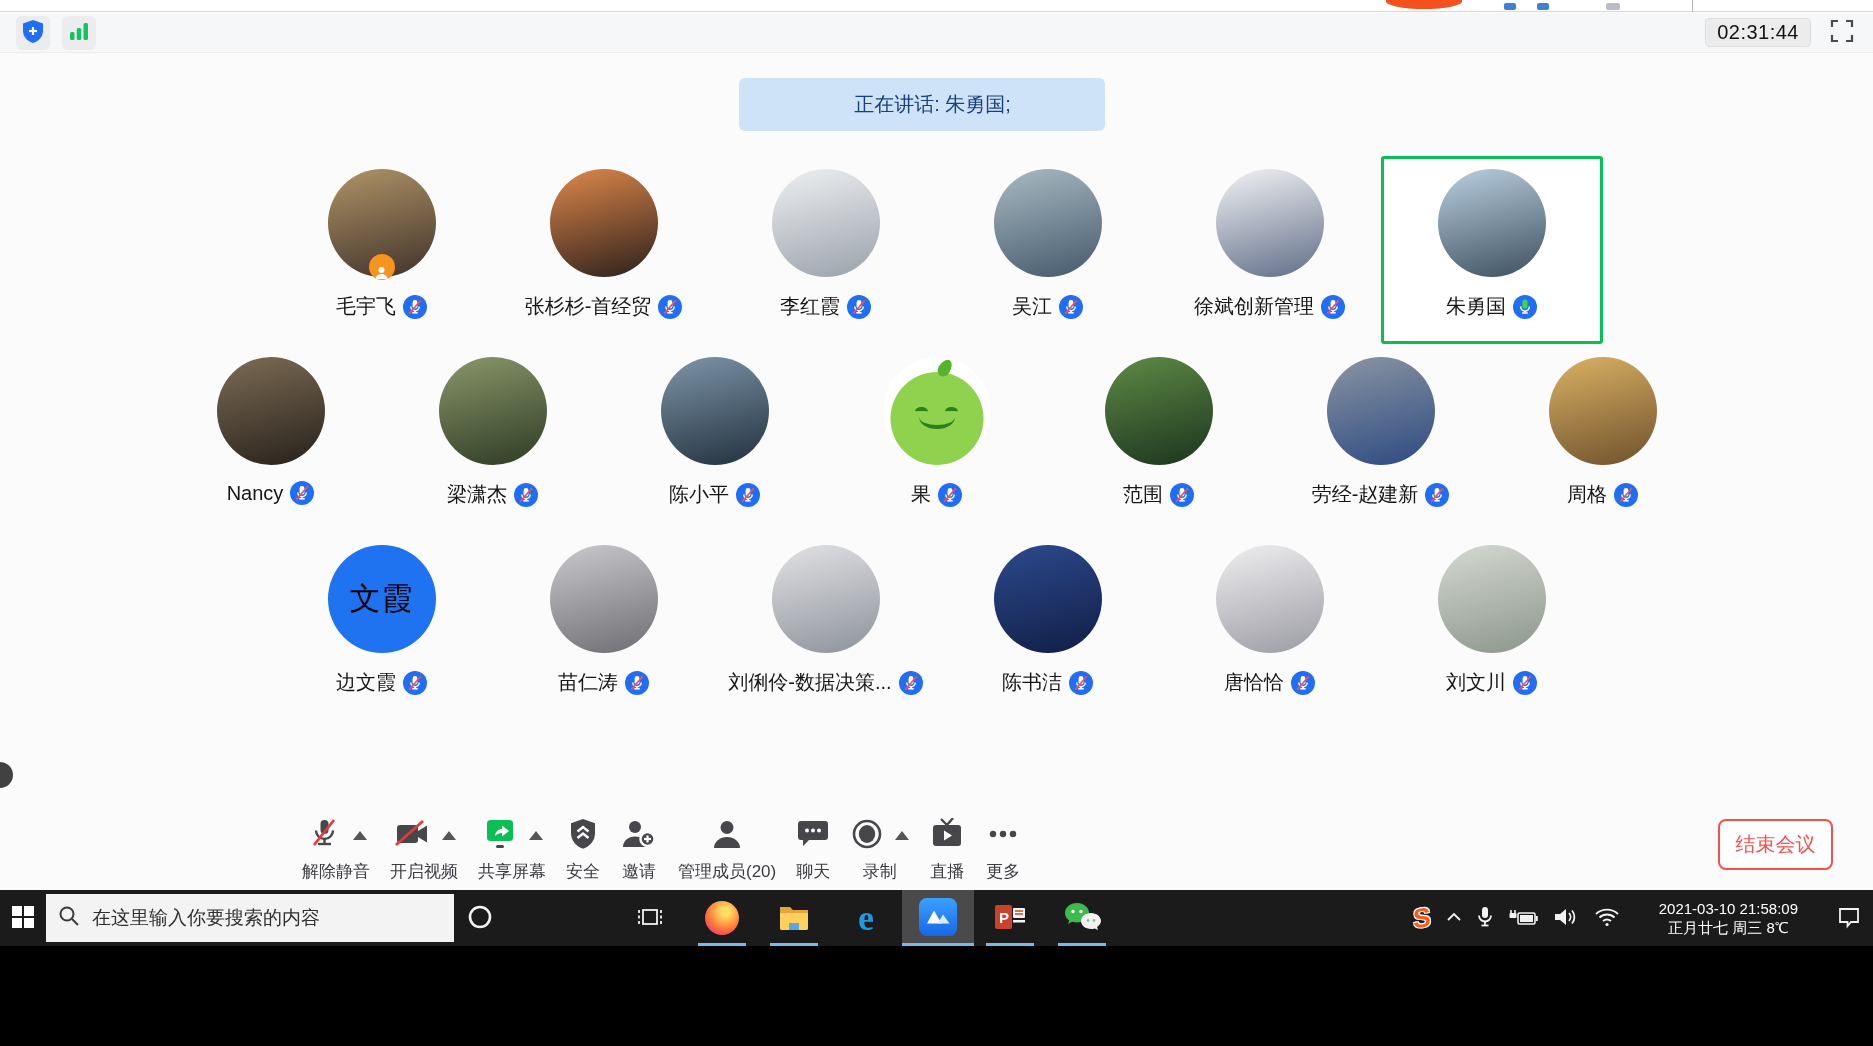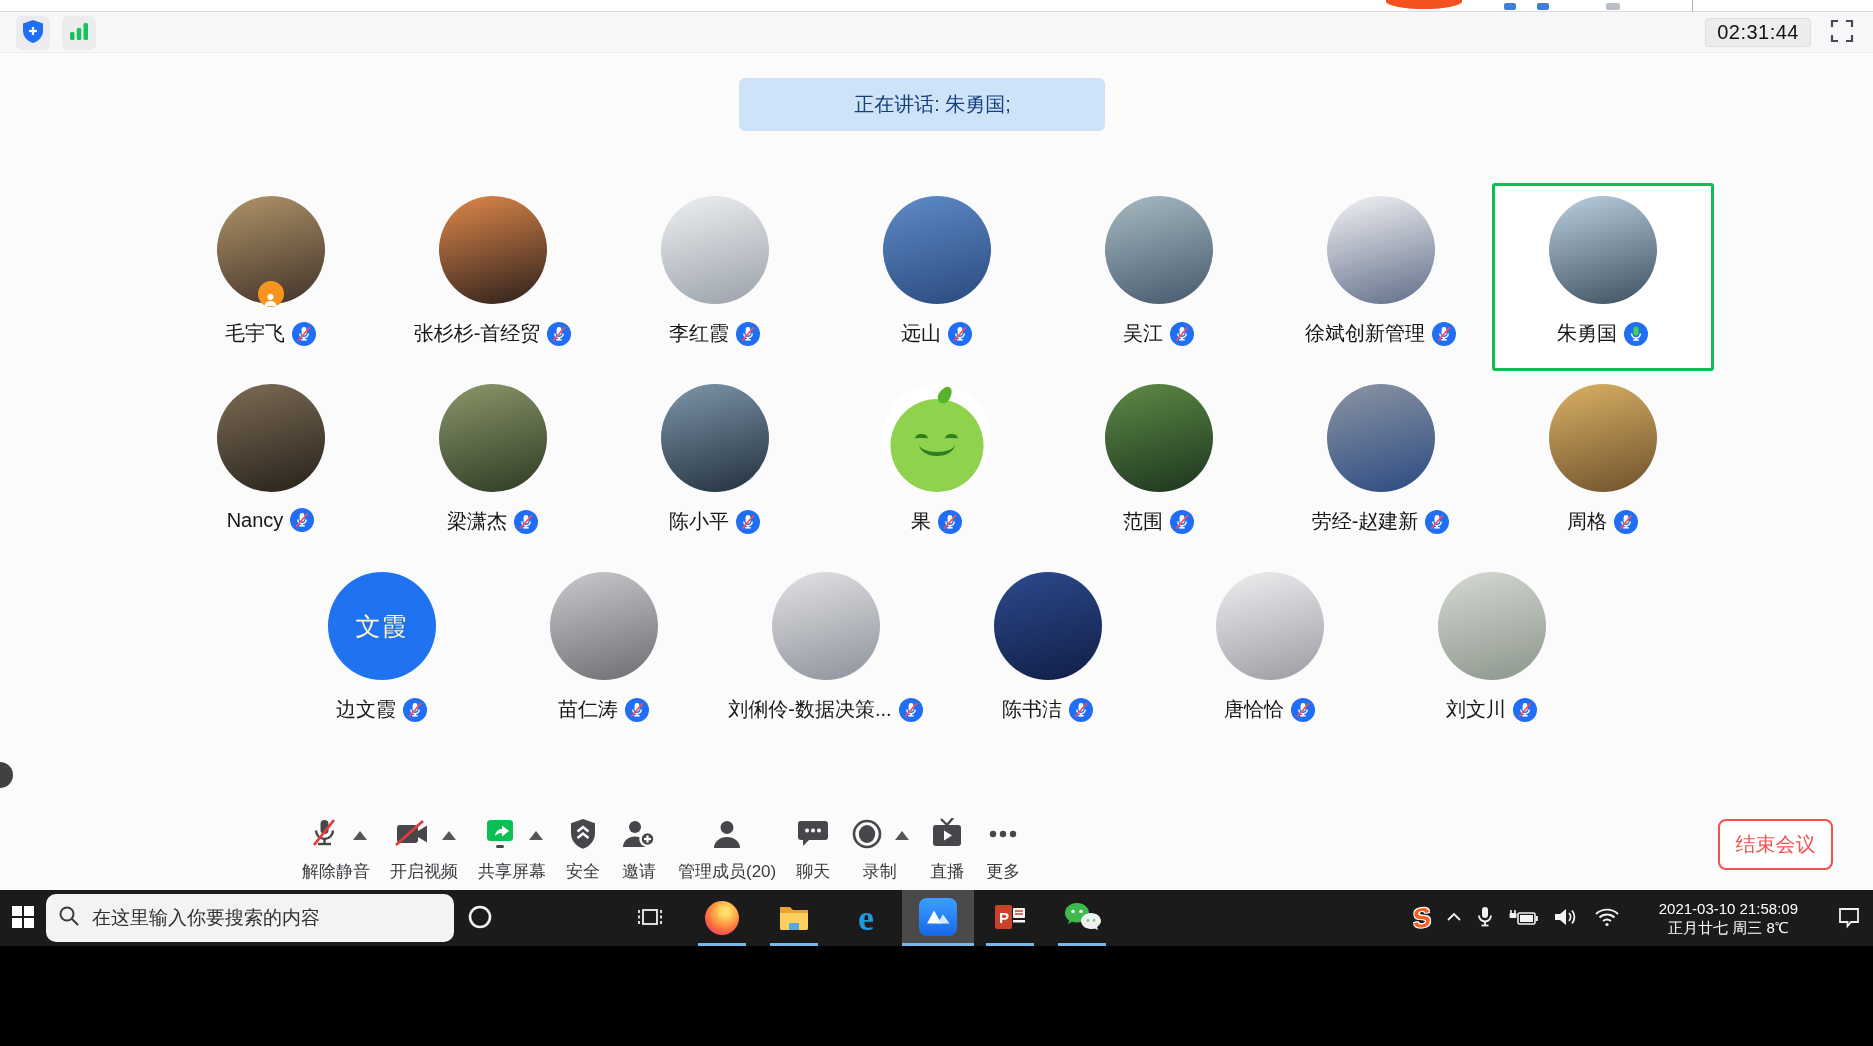--- a/index.html
+++ b/index.html
@@ -26,28 +26,28 @@
   .timer { margin-left: auto; background: #ececec; border: 1px solid #dedede; border-radius: 4px;
            padding: 2px 11px; font-size: 20px; color: #121212; letter-spacing: .5px; }
   .fs-btn { margin-left: 16px; width: 30px; height: 30px; display: flex; align-items: center; justify-content: center; }
 
   
   .banner { position: absolute; top: 78px; left: 739px; width: 366px; height: 53px;
             background: #cfe3f8; border-radius: 6px; display: flex; align-items: center;
             justify-content: center; font-size: 20px; color: #17407c; padding-left: 21px; }
 
   
-  .grid { position: absolute; top: 183px; left: 0; right: 0; }
+  .grid { position: absolute; top: 156px; left: 0; right: 0; }
   .p-row { display: flex; justify-content: center; }
   .tile { width: 222px; height: 188px; border: 3px solid transparent; border-radius: 3px;
           display: flex; flex-direction: column; align-items: center; padding-top: 10px; cursor: pointer; }
   .tile.active { border-color: #0abf53; background: #fff; }
   .avatar { position: relative; width: 108px; height: 108px; border-radius: 50%; flex: 0 0 auto; }
   .avatar.text-av { display: flex; align-items: center; justify-content: center; }
-  .avatar.text-av span { color: #fef9c3; font-size: 25px; letter-spacing: 1px; }
+  .avatar.text-av span { color: #000000; font-size: 31px; letter-spacing: 1px; }
   .avatar.apple { background: radial-gradient(circle at 50% 57%, #8ed24d 0 46px, #ffffff 47px); }
   .apple-leaf { position: absolute; left: 56px; top: 2px; width: 12px; height: 18px; background: #56b32a;
                 border-radius: 50% 50% 50% 50%/60% 60% 40% 40%; transform: rotate(32deg); }
   .apple-eye { position: absolute; top: 50px; width: 13px; height: 9px; border-top: 4px solid #2e7d1e;
                border-radius: 50% 50% 0 0; }
   .apple-eye.l { left: 32px; } .apple-eye.r { left: 62px; }
   .apple-smile { position: absolute; top: 48px; left: 36px; width: 36px; height: 24px;
                  border-bottom: 4px solid #2e7d1e; border-radius: 0 0 50% 50%; }
   .p-badge { position: absolute; left: 50%; bottom: -3px; transform: translateX(-50%);
              width: 26px; height: 26px; border-radius: 50%; background: #f7941e;
@@ -69,21 +69,21 @@
              font-size: 20px; display: flex; align-items: center; justify-content: center; }
 
   .edge-handle { position: absolute; left: 0; top: 762px; width: 13px; height: 26px;
                  background: #414141; border-radius: 0 13px 13px 0; }
 
   
   .taskbar { position: absolute; bottom: 0; left: 0; right: 0; height: 56px; background: #1b1b1c;
              display: flex; align-items: center; }
   .start { width: 46px; height: 56px; display: flex; align-items: center; justify-content: center; }
   .searchbox { width: 408px; height: 48px; background: #f3f3f3; display: flex; align-items: center;
-               padding: 0 12px; gap: 10px; border-radius: 10px; }
+               padding: 0 12px; gap: 10px; }
   .searchbox input { border: none; background: transparent; outline: none; width: 100%;
                      font-size: 19px; color: #222; font-family: inherit; }
   .searchbox input::placeholder { color: #2f2f2f; opacity: 1; }
   .cortana { width: 52px; height: 56px; display: flex; align-items: center; justify-content: center; }
   .apps { display: flex; align-items: stretch; }
   .tb-app { position: relative; width: 72px; height: 56px; display: flex; align-items: center;
             justify-content: center; }
   .tb-app.active { background: #4a4a4a; }
   .tb-app .underline { position: absolute; bottom: 0; left: 12px; right: 12px; height: 3px; background: #7ab8e8; }
   .tb-app.active .underline { left: 0; right: 0; }
@@ -176,36 +176,20 @@
                 <line x1="9.3" y1="17.8" x2="14.7" y2="17.8" stroke="#fff" stroke-width="1.5"></line>
                 <line x1="6.2" y1="18.6" x2="17.8" y2="5.2" stroke="#ff4d4f" stroke-width="1.7"></line>
               </svg>
             </span>
           </div>
         </div>
         <div class="tile">
           <div class="avatar" style="background: linear-gradient(165deg, rgb(238, 240, 242), rgb(154, 161, 170));"></div>
           <div class="name-row">
             <span class="p-name">李红霞</span>
-            <span class="mic-badge">
-              <svg width="24" height="24" viewBox="0 0 24 24">
-                <circle cx="12" cy="12" r="12" fill="#1f6ef5"></circle>
-                <rect x="9.6" y="5" width="4.8" height="8.6" rx="2.4" fill="#fff"></rect>
-                <path d="M7.8 11.5a4.2 4.2 0 0 0 8.4 0" fill="none" stroke="#fff" stroke-width="1.5"></path>
-                <line x1="12" y1="15.7" x2="12" y2="17.6" stroke="#fff" stroke-width="1.5"></line>
-                <line x1="9.3" y1="17.8" x2="14.7" y2="17.8" stroke="#fff" stroke-width="1.5"></line>
-                <line x1="6.2" y1="18.6" x2="17.8" y2="5.2" stroke="#ff4d4f" stroke-width="1.7"></line>
-              </svg>
-            </span>
-          </div>
-        </div>
-        <div class="tile">
-          <div class="avatar" style="background: linear-gradient(165deg, rgb(93, 139, 201), rgb(42, 74, 125));"></div>
-          <div class="name-row">
-            <span class="p-name">远山</span>
             <span class="mic-badge">
               <svg width="24" height="24" viewBox="0 0 24 24">
                 <circle cx="12" cy="12" r="12" fill="#1f6ef5"></circle>
                 <rect x="9.6" y="5" width="4.8" height="8.6" rx="2.4" fill="#fff"></rect>
                 <path d="M7.8 11.5a4.2 4.2 0 0 0 8.4 0" fill="none" stroke="#fff" stroke-width="1.5"></path>
                 <line x1="12" y1="15.7" x2="12" y2="17.6" stroke="#fff" stroke-width="1.5"></line>
                 <line x1="9.3" y1="17.8" x2="14.7" y2="17.8" stroke="#fff" stroke-width="1.5"></line>
                 <line x1="6.2" y1="18.6" x2="17.8" y2="5.2" stroke="#ff4d4f" stroke-width="1.7"></line>
               </svg>
             </span>

